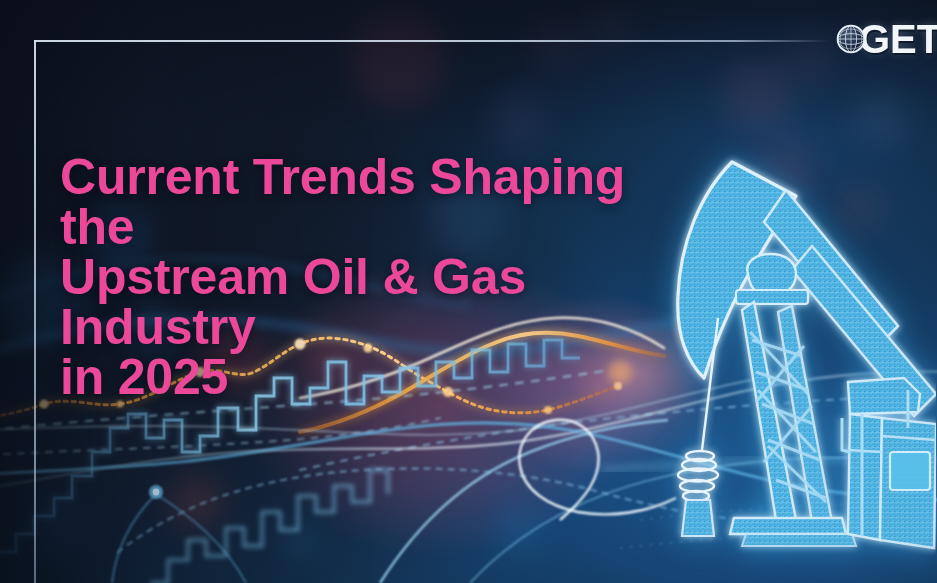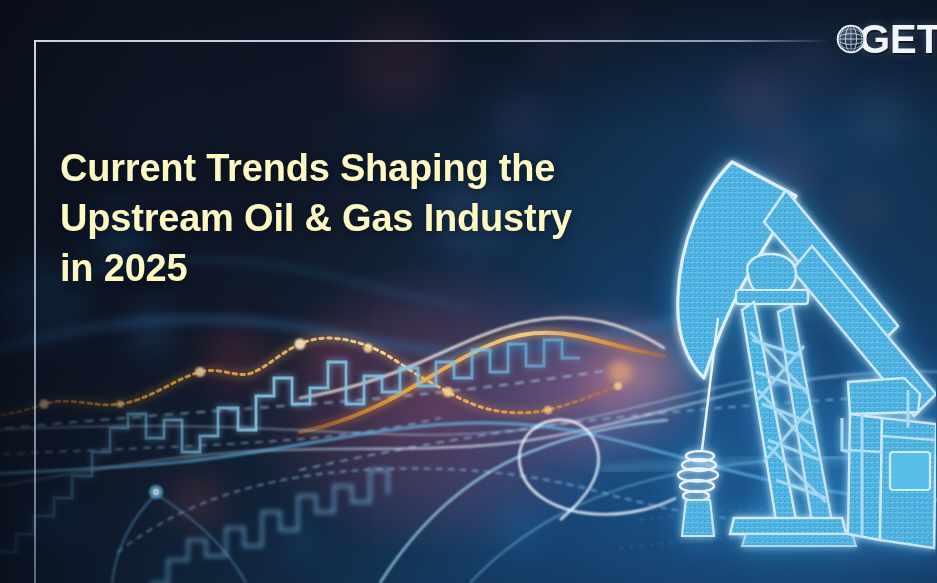--- a/index.html
+++ b/index.html
@@ -62,22 +62,22 @@
   }
   .frame-h{
     position:absolute;left:34px;top:40px;width:796px;height:2px;
     background:linear-gradient(to right, rgba(214,225,238,0.95) 0%, rgba(205,218,234,0.9) 55%, rgba(175,196,218,0.75) 88%, rgba(160,185,210,0.0) 100%);
   }
 
   
   .headline{
     position:absolute;left:60px;top:118px;
     width:620px;
-    color:#fef9c3;
-    font-size:38px;
+    color:#ec4899;
+    font-size:50px;
     font-weight:bold;
     line-height:50px;
     letter-spacing:-0.2px;
     text-shadow:0 2px 10px rgba(4,10,22,0.55);
     white-space:pre-line;
   }
 
   
   .logo{
     position:absolute;left:836px;top:18px;

